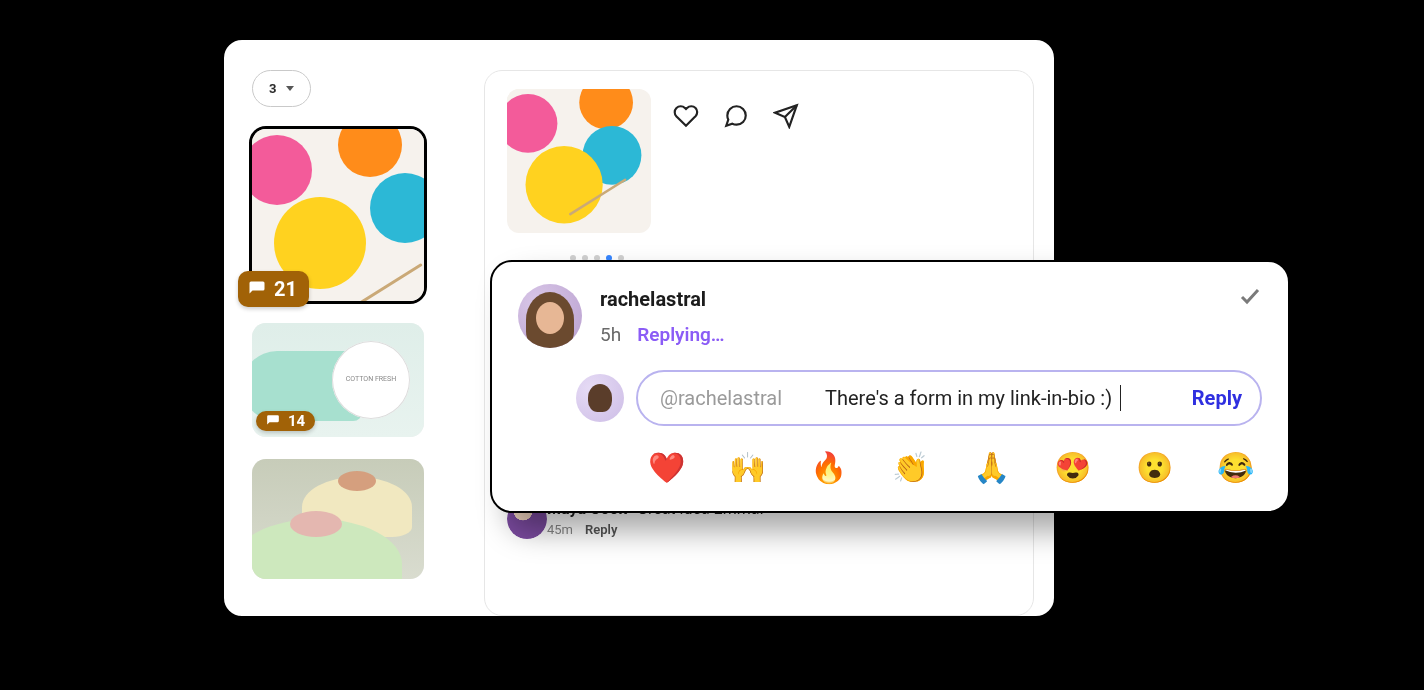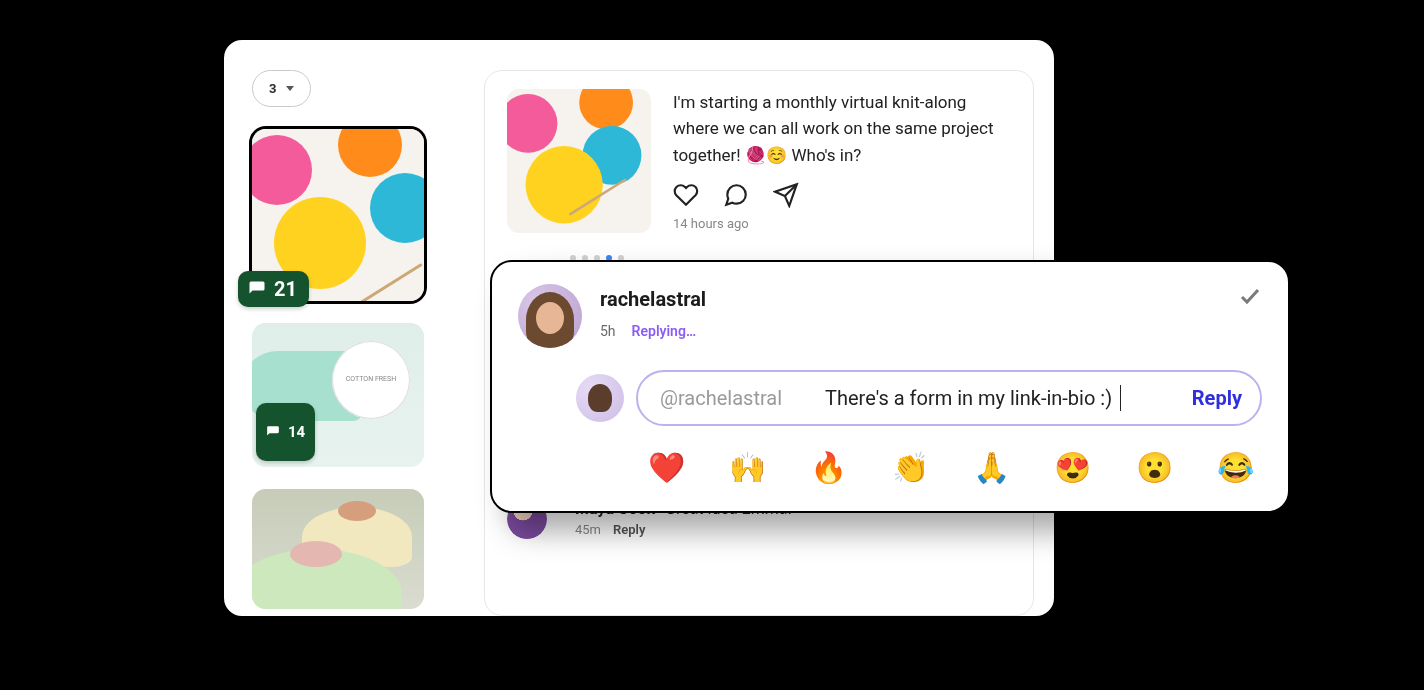--- a/index.html
+++ b/index.html
@@ -64,39 +64,39 @@
   }
   .thumb.selected .thumb-img { outline: 3px solid #000; outline-offset: 0; }
   .thumb-img {
     width: 172px;
     height: 172px;
     border-radius: 14px;
     background: #eee;
     position: relative;
     overflow: hidden;
   }
-  .thumb.short .thumb-img { height: 144px; }
+  .thumb.short .thumb-img { height: 114px; }
   .thumb.tall .thumb-img { height: 120px; }
 
   .badge {
     position: absolute;
     left: -14px;
     bottom: -6px;
-    background: #14532d;
+    background: #a16207;
     color: #fff;
     border-radius: 10px;
     padding: 6px 12px 6px 10px;
     font-size: 20px;
     font-weight: 700;
     display: flex;
     align-items: center;
     gap: 8px;
     box-shadow: 0 2px 4px rgba(0,0,0,.2);
   }
-  .badge.small { font-size: 15px; left: 4px; bottom: 6px; padding: 20px 10px; }
+  .badge.small { font-size: 15px; left: 4px; bottom: 6px; padding: 1px 10px; }
   .badge svg { width: 18px; height: 18px; fill: #fff; }
   .badge.small svg { width: 14px; height: 14px; }
 
   .yarn-balls {
     position: relative; width: 100%; height: 100%;
     background: #f6f2ed;
   }
   .ball { position: absolute; border-radius: 50%; }
   .b-pink   { width: 70px; height: 70px; background: #f35b9a; left: -10px; top: 6px; }
   .b-orange { width: 64px; height: 64px; background: #ff8c1a; left: 86px; top: -16px; }
@@ -142,21 +142,21 @@
   .action-row svg { width: 26px; height: 26px; stroke: #222; fill: none; stroke-width: 2; cursor:pointer; }
 
   .dots { display:flex; gap:6px; justify-content:center; margin-top:10px; }
   .dot { width:6px; height:6px; border-radius:50%; background:#d0d0d0; }
   .dot.active { background:#3686ff; }
 
   .timestamp { font-size: 13px; color: #888; margin-top: 8px; }
 
   .comments { margin-top: 230px; }
   .comment-row {
-    display: flex; gap: 28px; align-items: flex-start; margin-top: 14px;
+    display: flex; gap: 0; align-items: flex-start; margin-top: 14px;
   }
   .c-avatar { width: 40px; height: 40px; border-radius: 50%; background:#e3d5ef; flex:0 0 auto; position:relative; overflow:hidden; }
   .c-avatar .face { position:absolute; inset:0; border-radius:50%; }
   .c-body { flex:1; }
   .c-line { font-size: 16px; color:#222; }
   .c-line .uname { font-weight: 700; margin-right: 6px; }
   .c-meta { font-size: 13px; color:#888; margin-top:4px; display:flex; gap:12px; align-items:center; }
   .c-meta .reply-link { font-weight:600; color:#555; cursor:pointer; }
 
   
@@ -177,21 +177,21 @@
   .rc-avatar { width:64px; height:64px; border-radius:50%; background: radial-gradient(circle at 30% 30%, #d9c7e8, #b9a0cf); flex:0 0 auto; position:relative; overflow:hidden; }
   .rc-avatar .hair { position:absolute; inset:8px 8px 0 8px; border-radius:50% 50% 30% 30%; background:#6b4a2f; }
   .rc-avatar .face { position:absolute; left:18px; top:18px; width:28px; height:32px; background:#e7b795; border-radius:50%; }
 
   .rc-main { flex:1; }
   .rc-line { font-size: 20px; color:#1c1c1c; display:flex; align-items:center; }
   .rc-line .uname { font-weight:700; }
   .rc-check { margin-left:auto; color:#7a7a7a; }
   .rc-check svg { width:24px; height:24px; stroke:#7a7a7a; stroke-width:3; fill:none; }
 
-  .rc-meta { font-size:14px; color:#6a6a6a; margin-top:10px; display:flex; gap:16px; }
+  .rc-meta { font-size:19px; color:#6a6a6a; margin-top:10px; display:flex; gap:16px; }
   .rc-meta .status { font-weight:600; color:#8b5cf6; }
 
   .rc-reply-row { display:flex; gap:12px; margin-top:22px; align-items:center; }
   .rc-self-avatar { width:48px; height:48px; border-radius:50%; background: radial-gradient(circle at 30% 30%, #e6dbf5, #cdbde6); margin-left: 58px; position:relative; overflow:hidden; }
   .rc-self-avatar .face { position:absolute; left:12px; top:10px; width:24px; height:28px; background:#5a3d2a; border-radius:50% 50% 40% 40%; }
 
   .reply-input {
     flex:1; border:2px solid #b9b3ef; border-radius: 30px; height:56px;
     display:flex; align-items:center; padding: 0 18px 0 22px; gap:8px;
     font-size:20px;
@@ -270,34 +270,32 @@
       <div class="post-image">
         <div class="yarn-balls">
           <div class="ball b-pink"></div>
           <div class="ball b-orange"></div>
           <div class="ball b-cyan"></div>
           <div class="ball b-yellow"></div>
           <div class="hook"></div>
         </div>
       </div>
       <div class="post-body">
-        <div class="caption">I'm starting a monthly virtual knit-along where we can all work on the same project together! 🧶☺️ Who's in?</div>
         <div class="action-row">
           <svg viewBox="0 0 24 24">
               <path d="M20.8 4.6a5.5 5.5 0 0 0-7.8 0L12 5.6l-1-1a5.5 5.5 0 0 0-7.8 7.8l1 1L12 21l7.8-7.8 1-1a5.5 5.5 0 0 0 0-7.6z"></path>
             </svg>
           <svg viewBox="0 0 24 24">
               <path d="M21 11.5a8.38 8.38 0 0 1-8.5 8.5 8.5 8.5 0 0 1-3.9-.9L3 21l1.9-5.6A8.38 8.38 0 0 1 4 11.5a8.5 8.5 0 0 1 17 0z"></path>
             </svg>
           <svg viewBox="0 0 24 24">
               <path d="M22 2 11 13"></path>
               <path d="M22 2 15 22l-4-9-9-4 20-7z"></path>
             </svg>
         </div>
-        <div class="timestamp">14 hours ago</div>
       </div>
     </div>
     <div class="dots" style="position:absolute; left:40px; top:174px; width:144px;">
       <span class="dot"></span>
         <span class="dot"></span>
         <span class="dot"></span>
         <span class="dot active"></span>
         <span class="dot"></span>
     </div>
 

